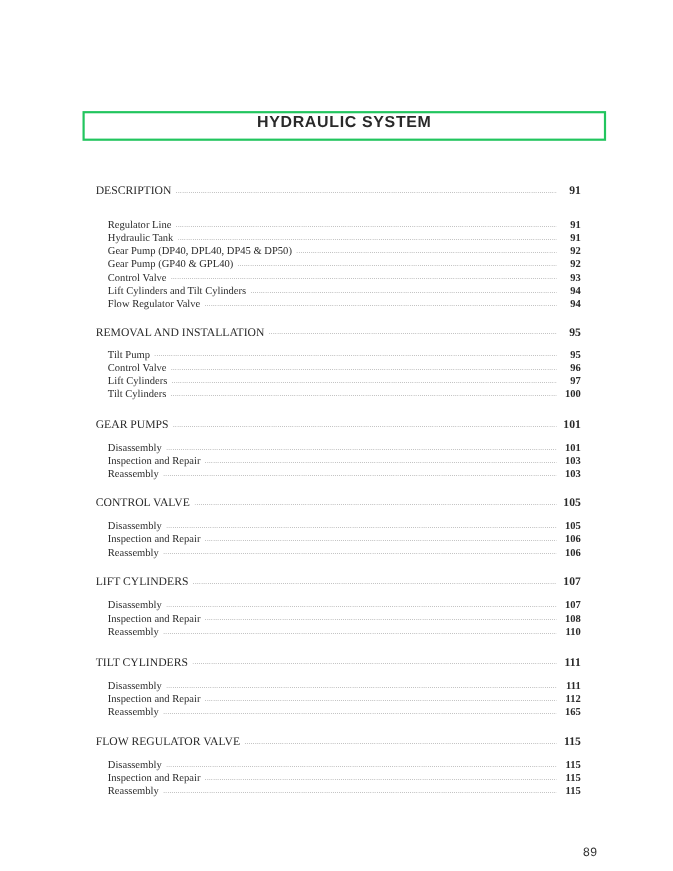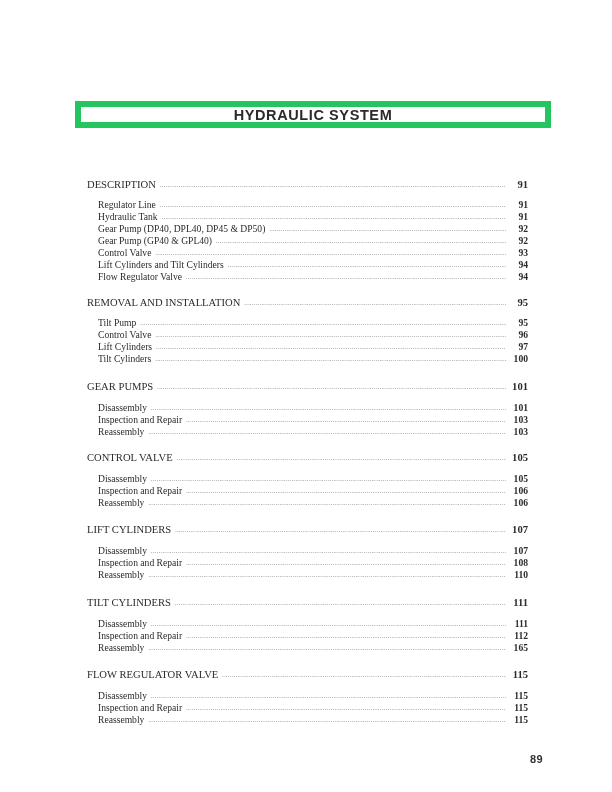--- a/index.html
+++ b/index.html
@@ -1,20 +1,20 @@
 <!DOCTYPE html>
 <html><head>
 <meta charset="utf-8">
 <style>
   html, body { margin: 0; padding: 0; background: #ffffff; }
   body { width: 612px; height: 792px; position: relative; overflow: hidden; color: #222; }
   .title-box {
     position: absolute; left: 75px; top: 101px; width: 476px; height: 27px;
-    border: 6px solid #22c55e; box-sizing: border-box;
-    display: flex; align-items: center; justify-content: center;
+    border: 2px solid #22c55e; box-sizing: border-box;
+    display: flex; align-items: flex-start; justify-content: center;
   }
   .title {
     font-family: "Liberation Sans", sans-serif; font-weight: bold; font-size: 14.5px;
     letter-spacing: 0.6px; color: #2a2a2a;
   }
   .toc { position: absolute; left: 87px; top: 0; width: 441px; }
   .row {
     position: absolute; left: 0; width: 441px; display: flex; align-items: baseline;
     font-family: "Liberation Serif", serif; color: #2b2b2b; white-space: nowrap;
   }
@@ -23,35 +23,35 @@
   .row .label { flex: 0 0 auto; padding-right: 4px; }
   .row .leader {
     flex: 1 1 auto; overflow: hidden; color: #777; font-size: 6px; letter-spacing: 0.4px;
     position: relative; top: -1px;
   }
   .row .leader::before {
     content: "..............................................................................................................................................................................................................................................................";
   }
   .row .page { flex: 0 0 auto; padding-left: 6px; text-align: right; min-width: 16px; font-weight: bold; }
   .page-number {
-    position: absolute; left: 530px; top: 753px;
-    font-family: "Liberation Sans", sans-serif; font-weight: bold; font-size: 11px; color: #333;
+    position: absolute; left: 530px; top: 769px;
+    font-family: "Liberation Sans", sans-serif; font-weight: normal; font-size: 11px; color: #333;
     letter-spacing: 0.5px;
   }
 </style>
 </head>
 <body>
 
 <div class="title-box">
   <span class="title">HYDRAULIC SYSTEM</span>
 </div>
 
 <div class="toc">
 
-  <div class="row section" style="top:179px">
+  <div class="row section" style="top:168px">
     <span class="label">DESCRIPTION</span>
       <span class="leader"></span>
       <span class="page">91</span>
   </div>
   <div class="row sub" style="top:199px">
       <span class="label">Regulator Line</span>
       <span class="leader"></span>
       <span class="page">91</span>
     </div>
   <div class="row sub" style="top:211px">

